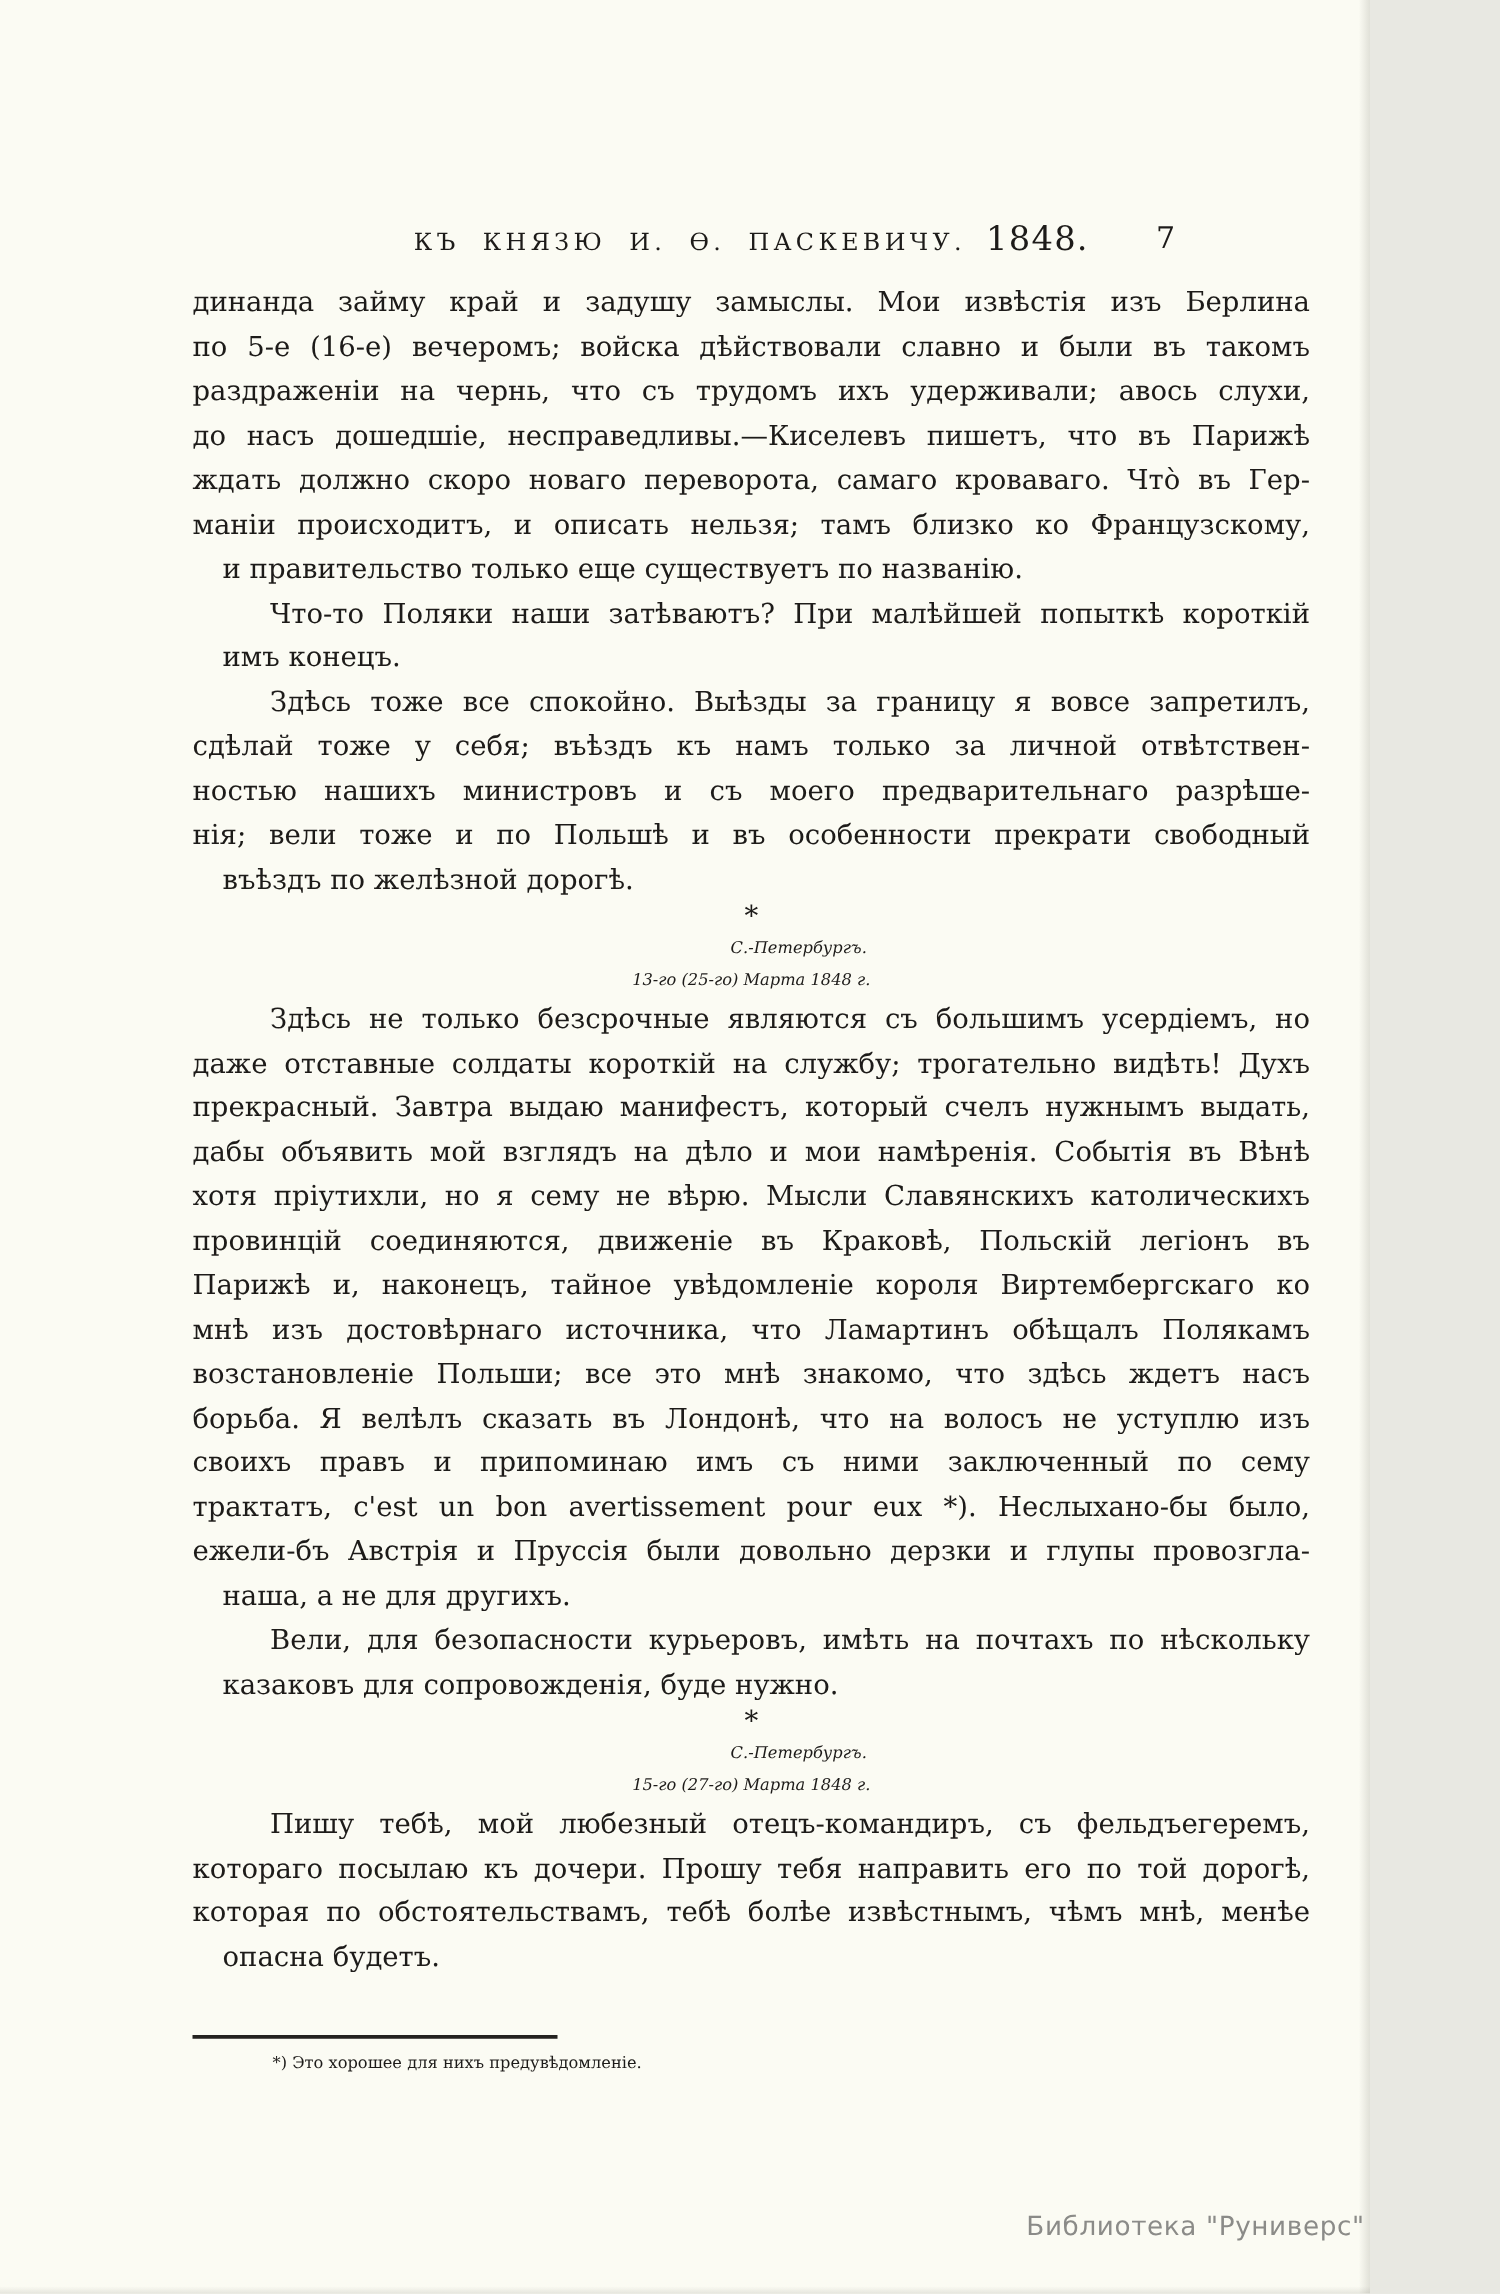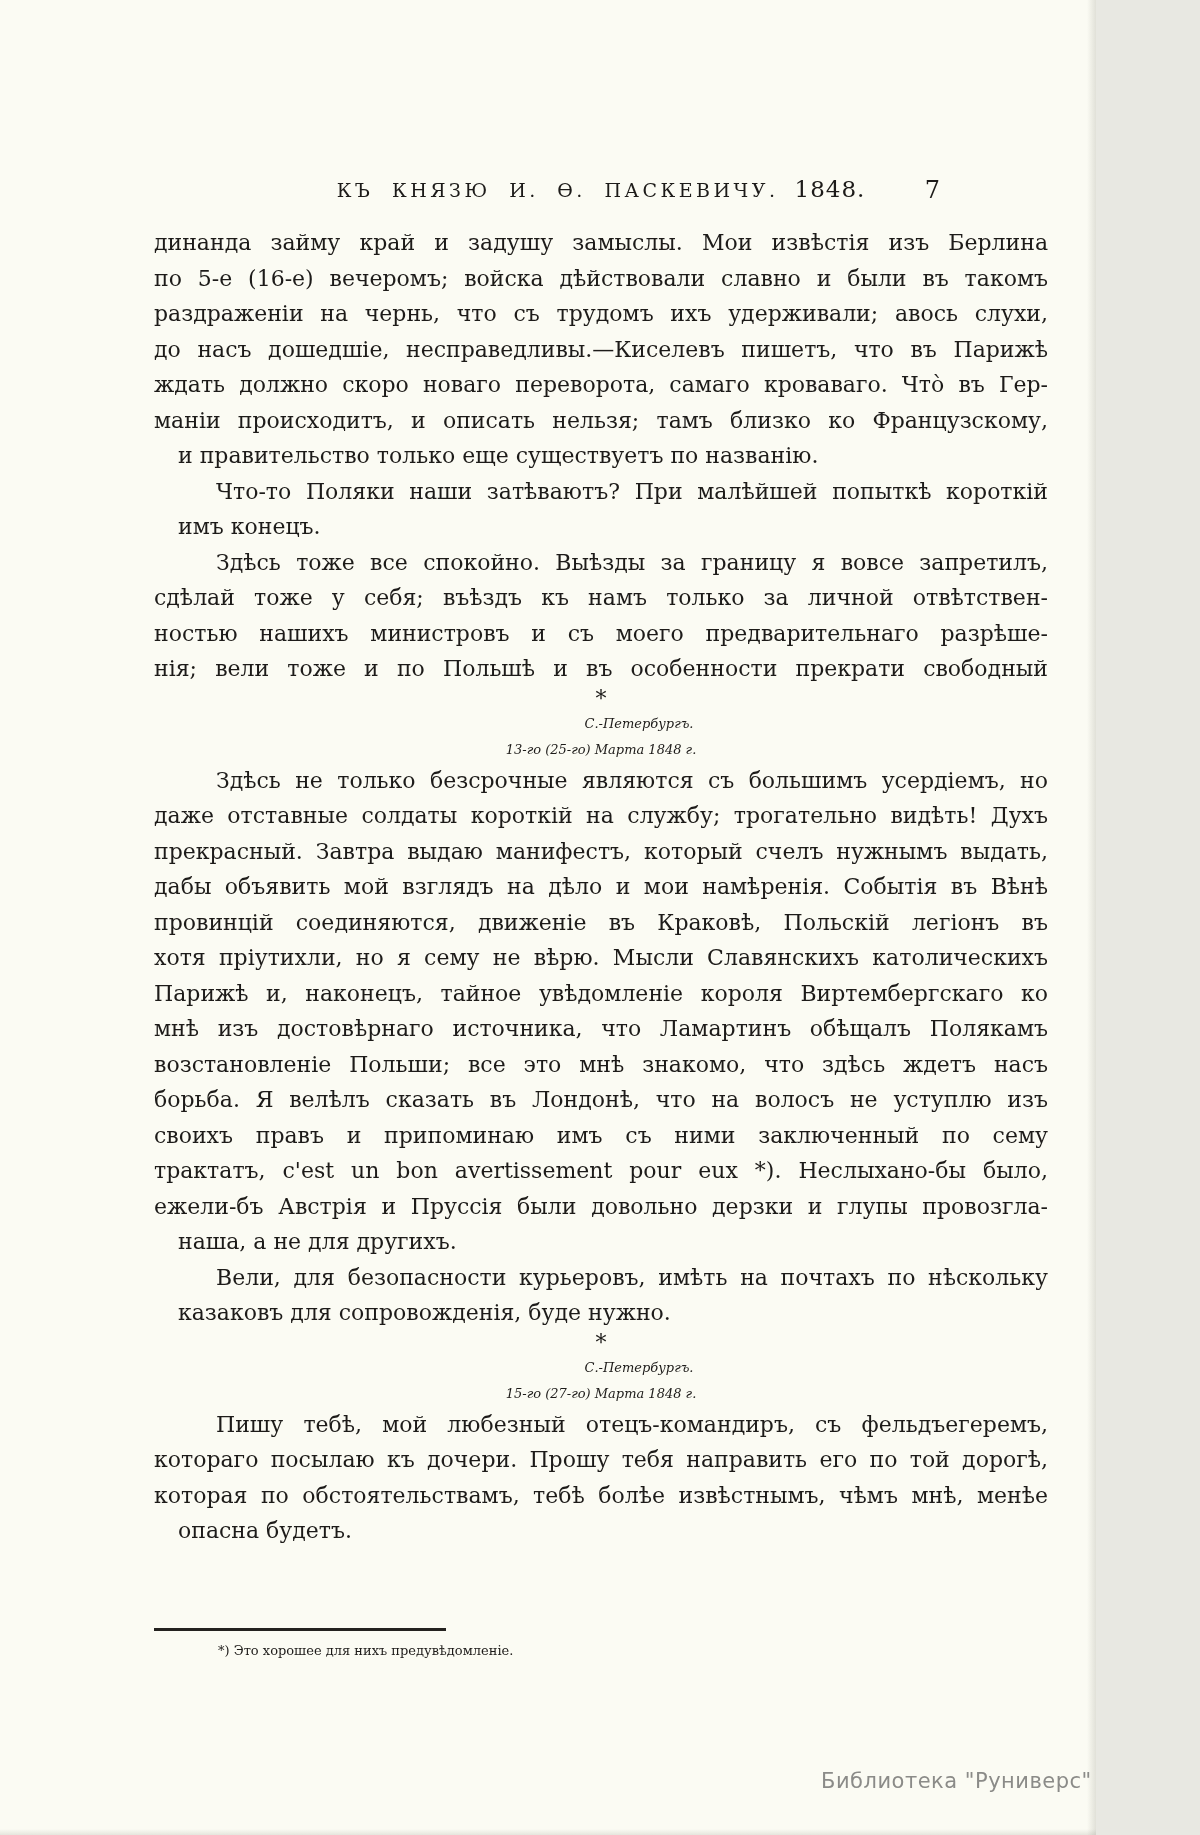--- a/index.html
+++ b/index.html
@@ -21,21 +21,21 @@
     background: linear-gradient(to top, rgba(130,130,120,0.18), rgba(130,130,120,0));
   }
   .running-head {
     position: absolute; top: 176px; left: 154px; width: 894px;
     display: flex; align-items: baseline; justify-content: center;
   }
   .running-head .title {
     font-size: 19px; letter-spacing: 3.5px; word-spacing: 9px; white-space: nowrap;
   }
   .running-head .year {
-    font-size: 23px; margin-left: 16px; letter-spacing: 1px; text-align: center;
+    font-size: 27px; margin-left: 16px; letter-spacing: 1px; text-align: center;
   }
   .page-number {
     position: absolute; top: 176px; right: 156px; font-size: 24px;
   }
   .body-col {
     position: absolute; top: 225px; left: 154px; width: 894px;
     font-size: 22px; line-height: 35.5px;
   }
   .para { margin: 0; }
   .line { text-align: justify; text-align-last: justify; white-space: normal; }
@@ -86,33 +86,34 @@
       </div>
       <div class="para indent">
         <div class="line">Что-то Поляки наши затѣваютъ? При малѣйшей попыткѣ короткій</div>
         <div class="line last">имъ конецъ.</div>
       </div>
       <div class="para indent">
         <div class="line">Здѣсь тоже все спокойно. Выѣзды за границу я вовсе запретилъ,</div>
         <div class="line">сдѣлай тоже у себя; въѣздъ къ намъ только за личной отвѣтствен-</div>
         <div class="line">ностью нашихъ министровъ и съ моего предварительнаго разрѣше-</div>
         <div class="line">нія; вели тоже и по Польшѣ и въ особенности прекрати свободный</div>
+        <div class="line last">въѣздъ по желѣзной дорогѣ.</div>
       </div>
       <div class="separator">*</div>
       <div class="dateline">
         <div class="place">С.-Петербургъ.</div>
         <div class="date">13-го (25-го) Марта 1848 г.</div>
       </div>
       <div class="para indent">
         <div class="line">Здѣсь не только безсрочные являются съ большимъ усердіемъ, но</div>
         <div class="line">даже отставные солдаты короткій на службу; трогательно видѣть! Духъ</div>
         <div class="line">прекрасный. Завтра выдаю манифестъ, который счелъ нужнымъ выдать,</div>
         <div class="line">дабы объявить мой взглядъ на дѣло и мои намѣренія. Событія въ Вѣнѣ</div>
+        <div class="line">хотя пріутихли, но я сему не вѣрю. Мысли Славянскихъ католическихъ</div>
         <div class="line">провинцій соединяются, движеніе въ Краковѣ, Польскій легіонъ въ</div>
-        <div class="line">хотя пріутихли, но я сему не вѣрю. Мысли Славянскихъ католическихъ</div>
         <div class="line">Парижѣ и, наконецъ, тайное увѣдомленіе короля Виртембергскаго ко</div>
         <div class="line">мнѣ изъ достовѣрнаго источника, что Ламартинъ обѣщалъ Полякамъ</div>
         <div class="line">возстановленіе Польши; все это мнѣ знакомо, что здѣсь ждетъ насъ</div>
         <div class="line">борьба. Я велѣлъ сказать въ Лондонѣ, что на волосъ не уступлю изъ</div>
         <div class="line">своихъ правъ и припоминаю имъ съ ними заключенный по сему</div>
         <div class="line">трактатъ, c'est un bon avertissement pour eux *). Неслыхано-бы было,</div>
         <div class="line">ежели-бъ Австрія и Пруссія были довольно дерзки и глупы провозгла-</div>
         <div class="line last">наша, а не для другихъ.</div>
       </div>
       <div class="para indent">

